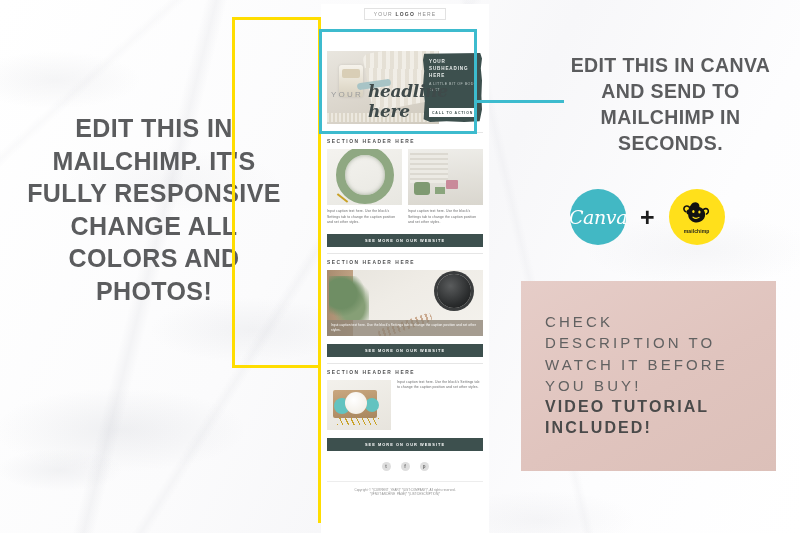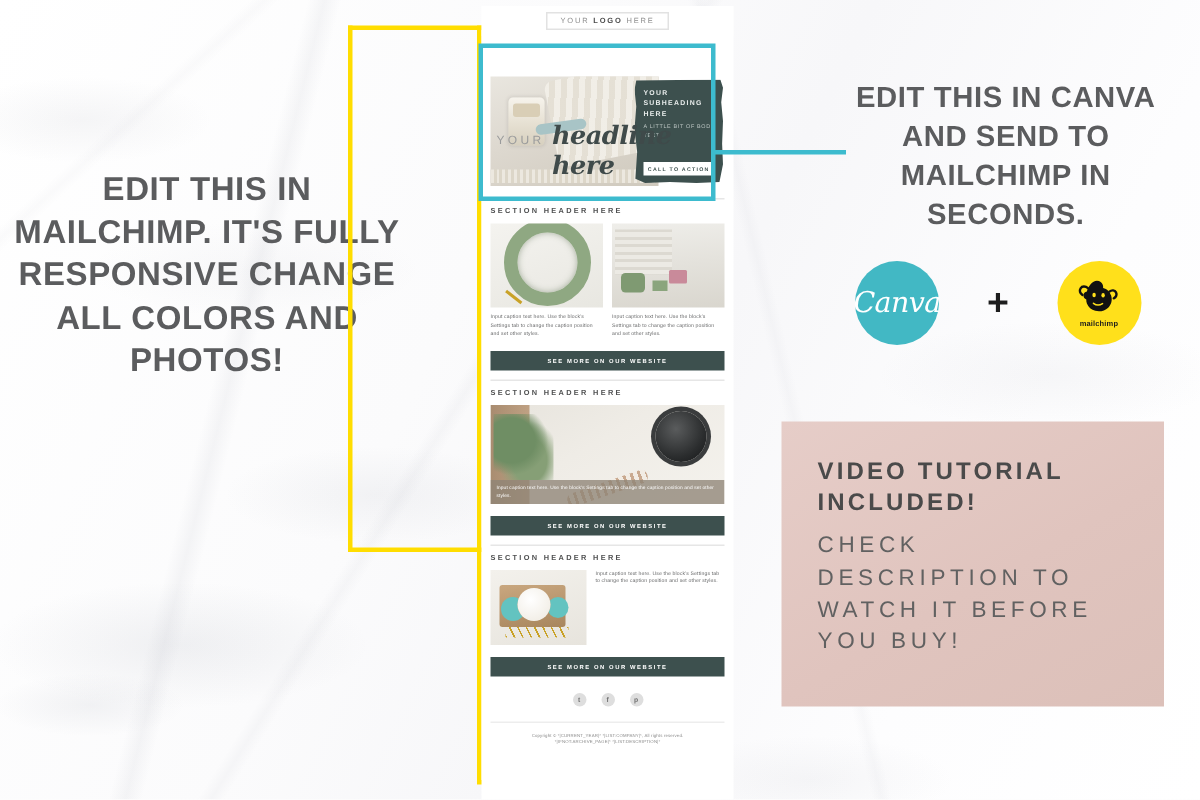--- a/index.html
+++ b/index.html
@@ -30,21 +30,21 @@
       linear-gradient(122deg, transparent 41%, rgba(165,168,180,.07) 41.8%, transparent 42.6%),
       linear-gradient(77deg,  transparent 63%, rgba(165,168,180,.06) 63.7%, transparent 64.4%),
       linear-gradient(138deg, transparent 12%, rgba(170,172,184,.05) 12.7%, transparent 13.4%);
   }
 
   
   .blurb{
     position:absolute;text-align:center;color:#5b5c5e;
     font-weight:700;letter-spacing:.4px;line-height:1.30;
   }
-  #left-blurb{left:4px;top:112px;width:268px;font-size:22px;}
+  #left-blurb{left:20px;top:112px;width:268px;font-size:25px;}
   #right-blurb{left:548px;top:52px;width:245px;font-size:19.5px;line-height:1.34;}
 
   
   .frame{position:absolute;border:3px solid var(--yellow);box-sizing:border-box;}
   #frame-left{left:232px;top:17px;width:96px;height:351px;border-right:none;}
   #frame-right{left:318px;top:17px;width:156px;height:506px;}
 
   
   #teal-box{
     position:absolute;left:319px;top:29px;width:158px;height:105px;
@@ -200,21 +200,21 @@
     width:9px;height:9px;border-radius:50%;background:#dedede;
     display:flex;align-items:center;justify-content:center;
     color:#6d6d6d;font-size:4.5px;font-weight:700;
   }
   #copyright{
     margin:10px 6px 0 6px;padding-top:6px;border-top:1px solid #ededed;
     text-align:center;font-size:2.9px;line-height:1.7;color:#8b8b8b;letter-spacing:.1px;
   }
 
   
-  #logos{position:absolute;left:570px;top:174px;display:flex;align-items:center;gap:32px;}
+  #logos{position:absolute;left:570px;top:189px;display:flex;align-items:center;gap:14px;}
   .logo-circle{width:56px;height:56px;border-radius:50%;display:flex;align-items:center;justify-content:center;}
   #canva-circle{background:#42B8C4;}
   #canva-text{
     font-family:"DejaVu Serif",serif;font-style:italic;color:#ffffff;font-size:19px;
     letter-spacing:-.4px;
   }
   #plus-sign{font-size:25px;font-weight:700;color:#1d1d1d;line-height:1;}
   #mailchimp-circle{background:#FFE01B;position:relative;flex-direction:column;gap:1px;}
   #mailchimp-word{font-size:5px;font-weight:700;color:#1d1d1d;letter-spacing:.1px;}
 
@@ -335,15 +335,15 @@
       <ellipse cx="17.4" cy="10.9" rx="1.15" ry="1.5" fill="#FFE01B"></ellipse>
       <path d="M11 16.2c1.6 1.2 4.2 1.3 6 .2" stroke="#FFE01B" stroke-width="1.1" fill="none" stroke-linecap="round"></path>
       <path d="M21.6 8.4c1.6-1.3 3.6-1 4.4.5.8 1.5.1 3.3-1.5 4" stroke="#111" stroke-width="1.6" fill="none" stroke-linecap="round"></path>
       <path d="M7.3 6.1C5.6 4.6 3.4 4.7 2.4 6.2c-1 1.5-.4 3.5 1.2 4.4" stroke="#111" stroke-width="1.6" fill="none" stroke-linecap="round"></path>
     </svg>
     <span id="mailchimp-word">mailchimp</span>
   </div>
 </div>
 
 <div id="pink-box">
+  <div id="pink-body">CHECK DESCRIPTION TO WATCH IT BEFORE YOU BUY!</div>
   <div id="pink-title">VIDEO TUTORIAL INCLUDED!</div>
-  <div id="pink-body">CHECK DESCRIPTION TO WATCH IT BEFORE YOU BUY!</div>
 </div>
 
 </body></html>

